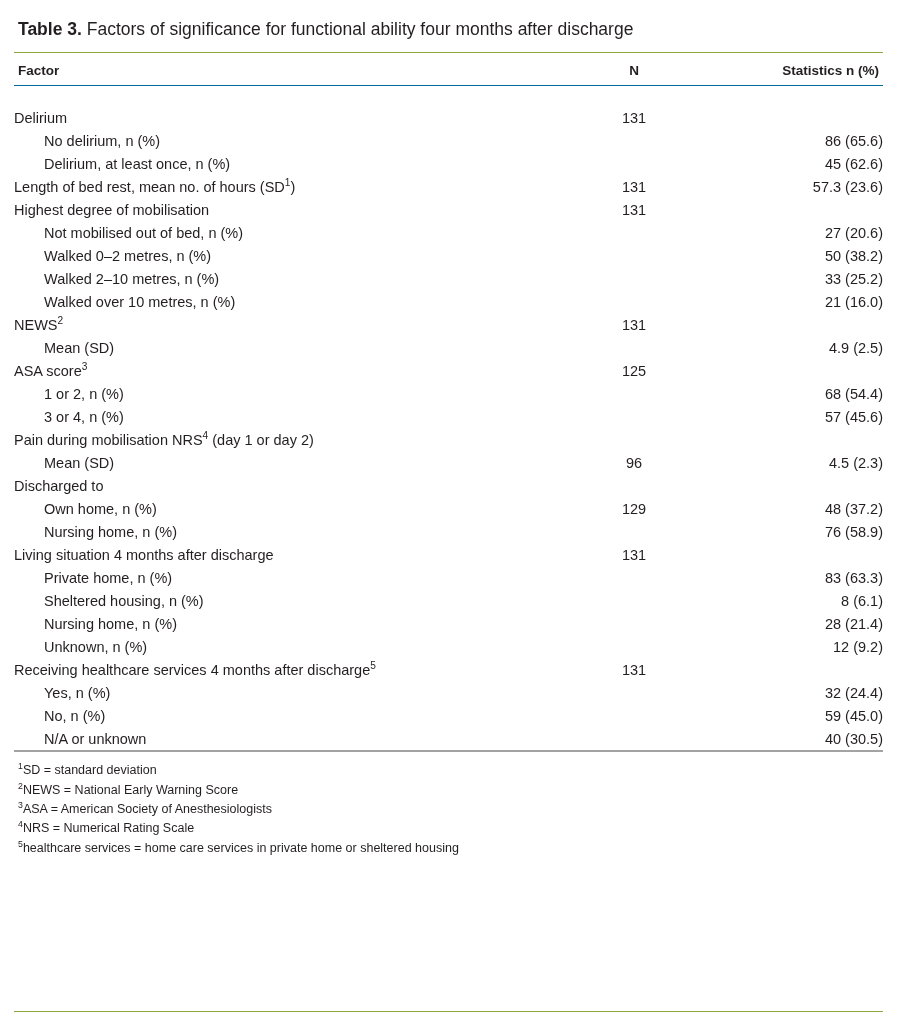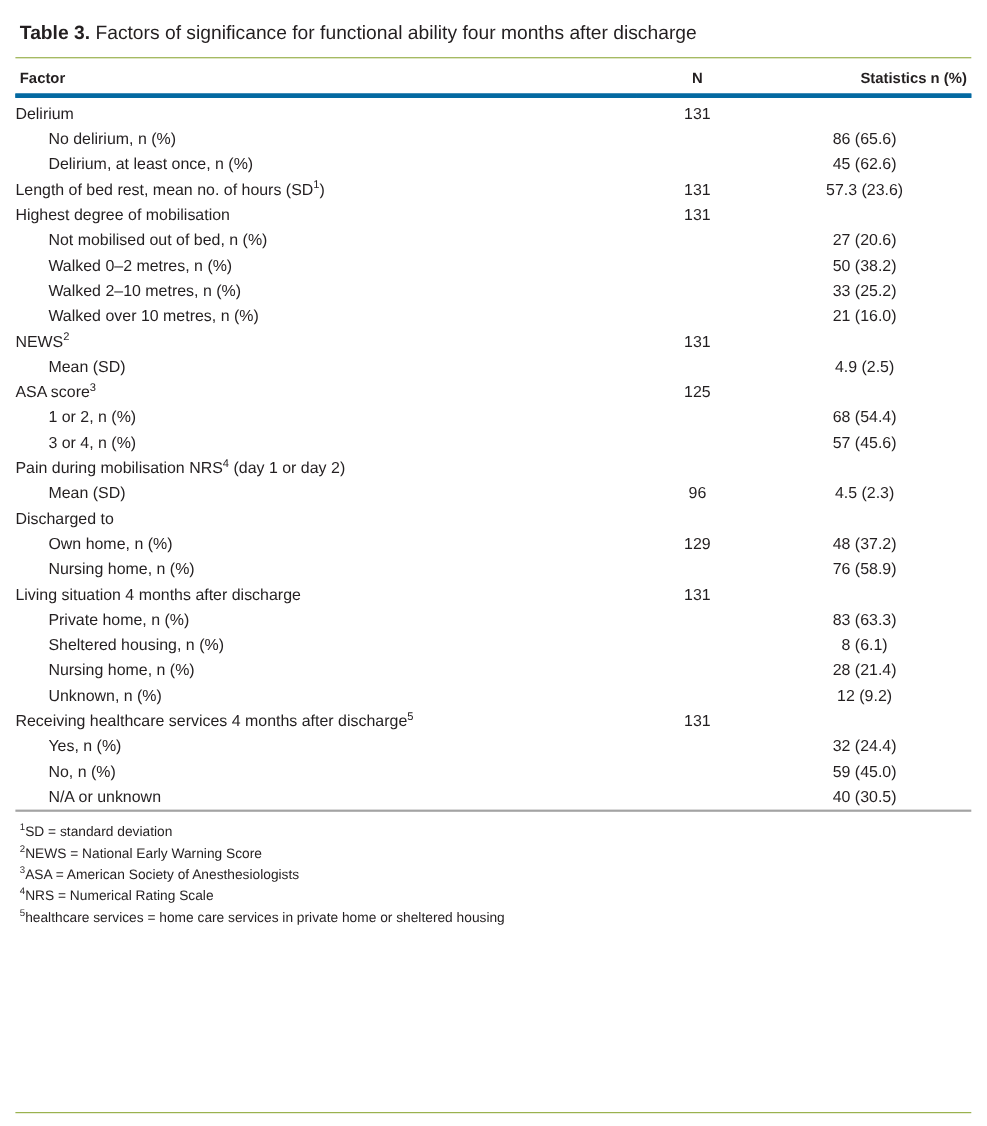--- a/index.html
+++ b/index.html
@@ -38,55 +38,55 @@
   table.data {
     width: 100%;
     border-collapse: collapse;
     font-size: 14.5px;
     table-layout: fixed;
   }
   table.data th {
     font-weight: bold;
     font-size: 13.5px;
     padding: 10px 0 7px 0;
-    border-bottom: 4px solid #0369a1;
+    border-bottom: 1px solid #0369a1;
   }
   table.data th.c-factor {
     text-align: left;
     padding-left: 4px;
   }
   table.data th.c-n {
     text-align: center;
     width: 110px;
   }
   table.data th.c-stat {
     text-align: right;
     padding-right: 4px;
     width: 190px;
   }
   table.data td {
     padding: 3.5px 0;
     vertical-align: baseline;
   }
   table.data tr:first-child td {
-    padding-top: 7px;
+    padding-top: 24px;
     margin-top: 16px;
   }
   td.c-factor {
     text-align: left;
     padding-left: 4px;
   }
   td.c-factor.indent {
     padding-left: 30px;
   }
   td.c-n {
     text-align: center;
   }
   td.c-stat {
-    text-align: center;
+    text-align: right;
     padding-right: 4px;
   }
   .tbl-foot {
     border-top: 2px solid #a3a3a3;
     padding: 9px 4px 6px 4px;
     font-size: 12.5px;
     line-height: 1.55;
   }
   .tbl-foot div {
     white-space: pre;

